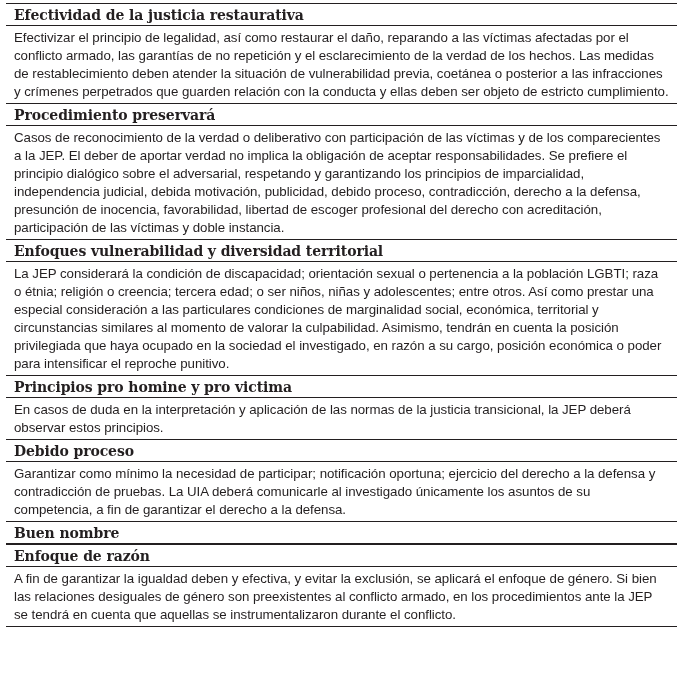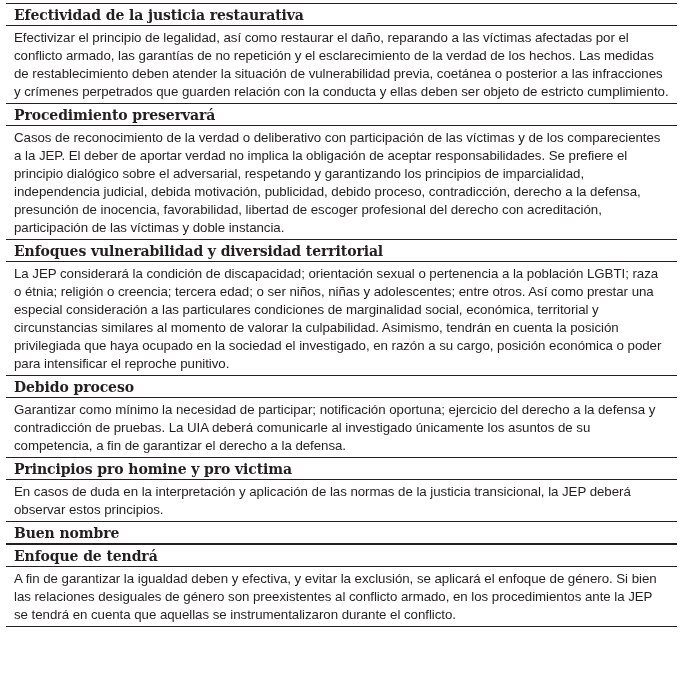--- a/index.html
+++ b/index.html
@@ -24,27 +24,27 @@
   </div>
   <div class="section">
     <div class="hdr">Procedimiento preservará</div>
     <div class="body">Casos de reconocimiento de la verdad o deliberativo con participación de las víctimas y de los comparecientes a la JEP. El deber de aportar verdad no implica la obligación de aceptar responsabilidades. Se prefiere el principio dialógico sobre el adversarial, respetando y garantizando los principios de imparcialidad, independencia judicial, debida motivación, publicidad, debido proceso, contradicción, derecho a la defensa, presunción de inocencia, favorabilidad, libertad de escoger profesional del derecho con acreditación, participación de las víctimas y doble instancia.</div>
   </div>
   <div class="section">
     <div class="hdr">Enfoques vulnerabilidad y diversidad territorial</div>
     <div class="body">La JEP considerará la condición de discapacidad; orientación sexual o pertenencia a la población LGBTI; raza o étnia; religión o creencia; tercera edad; o ser niños, niñas y adolescentes; entre otros. Así como prestar una especial consideración a las particulares condiciones de marginalidad social, económica, territorial y circunstancias similares al momento de valorar la culpabilidad. Asimismo, tendrán en cuenta la posición privilegiada que haya ocupado en la sociedad el investigado, en razón a su cargo, posición económica o poder para intensificar el reproche punitivo.</div>
   </div>
   <div class="section">
+    <div class="hdr">Principios pro homine y pro victima</div>
+    <div class="body">En casos de duda en la interpretación y aplicación de las normas de la justicia transicional, la JEP deberá observar estos principios.</div>
+  </div>
+  <div class="section">
     <div class="hdr">Debido proceso</div>
     <div class="body">Garantizar como mínimo la necesidad de participar; notificación oportuna; ejercicio del derecho a la defensa y contradicción de pruebas. La UIA deberá comunicarle al investigado únicamente los asuntos de su competencia, a fin de garantizar el derecho a la defensa.</div>
-  </div>
-  <div class="section">
-    <div class="hdr">Principios pro homine y pro victima</div>
-    <div class="body">En casos de duda en la interpretación y aplicación de las normas de la justicia transicional, la JEP deberá observar estos principios.</div>
   </div>
   <div class="section">
     <div class="hdr">Buen nombre</div>
   </div>
   <div class="section">
-    <div class="hdr">Enfoque de tendrá</div>
+    <div class="hdr">Enfoque de razón</div>
     <div class="body">A fin de garantizar la igualdad deben y efectiva, y evitar la exclusión, se aplicará el enfoque de género. Si bien las relaciones desiguales de género son preexistentes al conflicto armado, en los procedimientos ante la JEP se tendrá en cuenta que aquellas se instrumentalizaron durante el conflicto.</div>
   </div>
 </div>
 
 </body></html>

